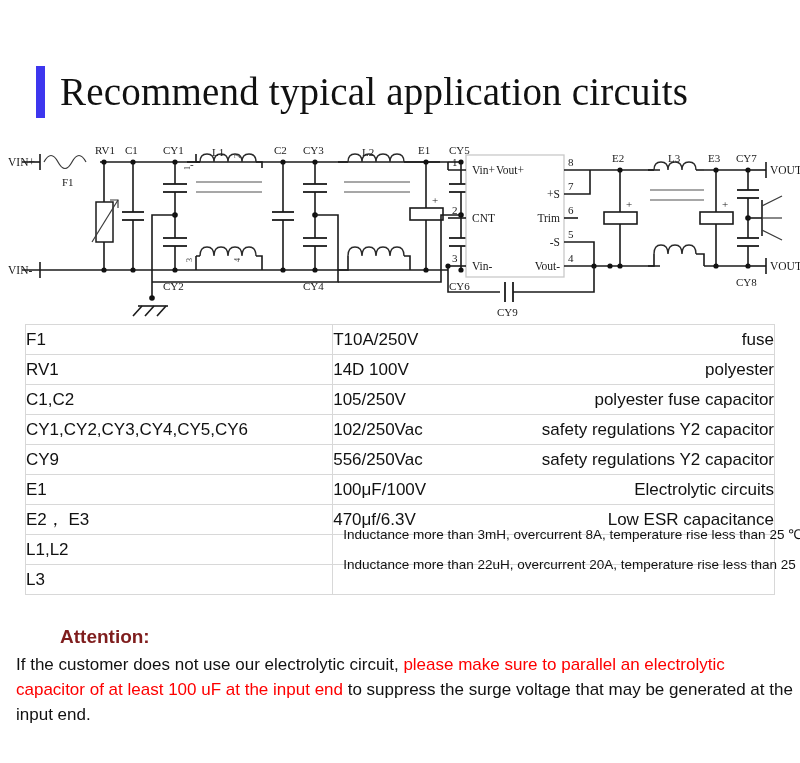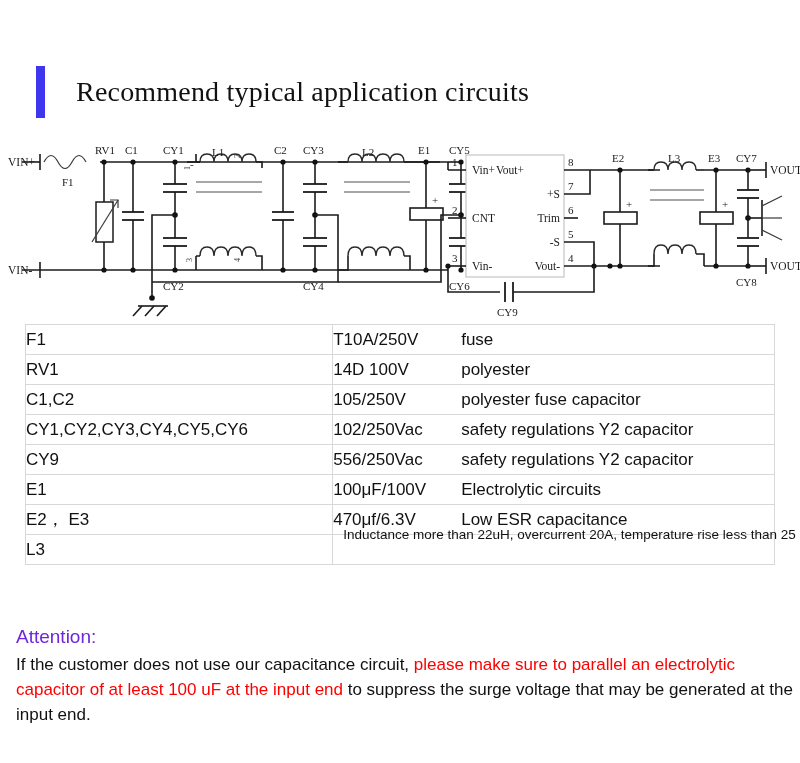--- a/index.html
+++ b/index.html
@@ -5,23 +5,23 @@
   html,body{margin:0;padding:0;}
   body{
     width:800px;height:763px;background:#ffffff;
     font-family:"Liberation Sans", sans-serif;
     color:#000;overflow:hidden;position:relative;
   }
   
   #title-block{position:absolute;left:0;top:60px;width:800px;height:62px;}
   #title-bar{position:absolute;left:36px;top:6px;width:9px;height:52px;background:#3d36ee;}
   #title-text{
-    position:absolute;left:76px;top:6px;
+    position:absolute;left:60px;top:6px;
     font-family:"Liberation Serif", serif;
-    font-size:28px;line-height:52px;color:#111;letter-spacing:.2px;white-space:nowrap;
+    font-size:39px;line-height:52px;color:#111;letter-spacing:.2px;white-space:nowrap;
   }
   
   #schematic{position:absolute;left:0;top:130px;width:800px;height:190px;}
   #schematic svg{display:block;}
   .lbl{font-family:"Liberation Serif", serif;font-size:11px;fill:#1a1a1a;}
   .lbl-term{font-family:"Liberation Serif", serif;font-size:11.5px;fill:#1a1a1a;}
   .lbl-pin{font-family:"Liberation Serif", serif;font-size:11px;fill:#1a1a1a;}
   .lbl-mod{font-family:"Liberation Serif", serif;font-size:11.5px;fill:#1a1a1a;}
   .lbl-wind{font-family:"Liberation Serif", serif;font-size:8px;fill:#333;}
   .wire{stroke:#1b1b1b;stroke-width:1.6;fill:none;}
@@ -34,32 +34,32 @@
   .ecap-body{fill:#ffffff;stroke:#1b1b1b;stroke-width:1.6;}
   
   #parts-table{position:absolute;left:25px;top:324px;width:750px;border-collapse:collapse;}
   #parts-table td{
     border:1px solid #d8d8d8;
     font-size:17px;color:#111;vertical-align:middle;
     padding:0;height:29px;
   }
   td.c-ref{width:307px;padding-left:18px;}
   td.c-val{width:443px;padding-left:10px;}
-  .val-inner{display:flex;align-items:baseline;}
+  .val-inner{display:flex;align-items:baseline;justify-content:space-between;}
   .v-spec{display:inline-block;min-width:128px;}
   .v-desc{display:inline-block;}
   tr.tall td{height:27px;}
   tr.tall .c-val{position:relative;}
   .ind-text{
     position:absolute;left:10px;top:-7px;width:470px;
     font-size:13.5px;line-height:14px;color:#111;white-space:normal;
   }
   
   #attention{position:absolute;left:16px;top:626px;width:780px;}
-  #attention-title{font-size:19px;font-weight:normal;color:#6d28d9;margin-bottom:4px;}
+  #attention-title{font-size:19px;font-weight:bold;color:#7f1d1d;margin-bottom:4px;margin-left:44px;}
   #attention-body{font-size:17px;line-height:25px;color:#111;}
   .red{color:#fe0000;}
 </style>
 </head>
 <body>
 
 <div id="title-block">
   <div id="title-bar"></div>
   <div id="title-text">Recommend typical application circuits</div>
 </div>
@@ -350,26 +350,32 @@
       <tr>
         <td class="c-ref">E2， E3</td>
         <td class="c-val">
           <div class="val-inner">
             <span class="v-spec">470μf/6.3V</span>
             <span class="v-desc">Low ESR capacitance</span>
           </div>
         </td>
       </tr>
       <tr class="tall">
+        <td class="c-ref">L1,L2</td>
+        <td class="c-val">
+          <div class="ind-text">Inductance more than 3mH, overcurrent 8A, temperature rise less than 25 ℃</div>
+        </td>
+      </tr>
+      <tr class="tall">
         <td class="c-ref">L3</td>
         <td class="c-val">
           <div class="ind-text">Inductance more than 22uH, overcurrent 20A, temperature rise less than 25 ℃</div>
         </td>
       </tr>
     </tbody>
 </table>
 
 <div id="attention">
   <div id="attention-title">Attention:</div>
   <div id="attention-body">
-    <span>If the customer does not use our capacitance circuit, </span><span class="red">please make sure to parallel an electrolytic capacitor of at least 100 uF at the input end</span><span> to suppress the surge voltage that may be generated at the input end.</span>
+    <span>If the customer does not use our electrolytic circuit, </span><span class="red">please make sure to parallel an electrolytic capacitor of at least 100 uF at the input end</span><span> to suppress the surge voltage that may be generated at the input end.</span>
   </div>
 </div>
 
 </body></html>

